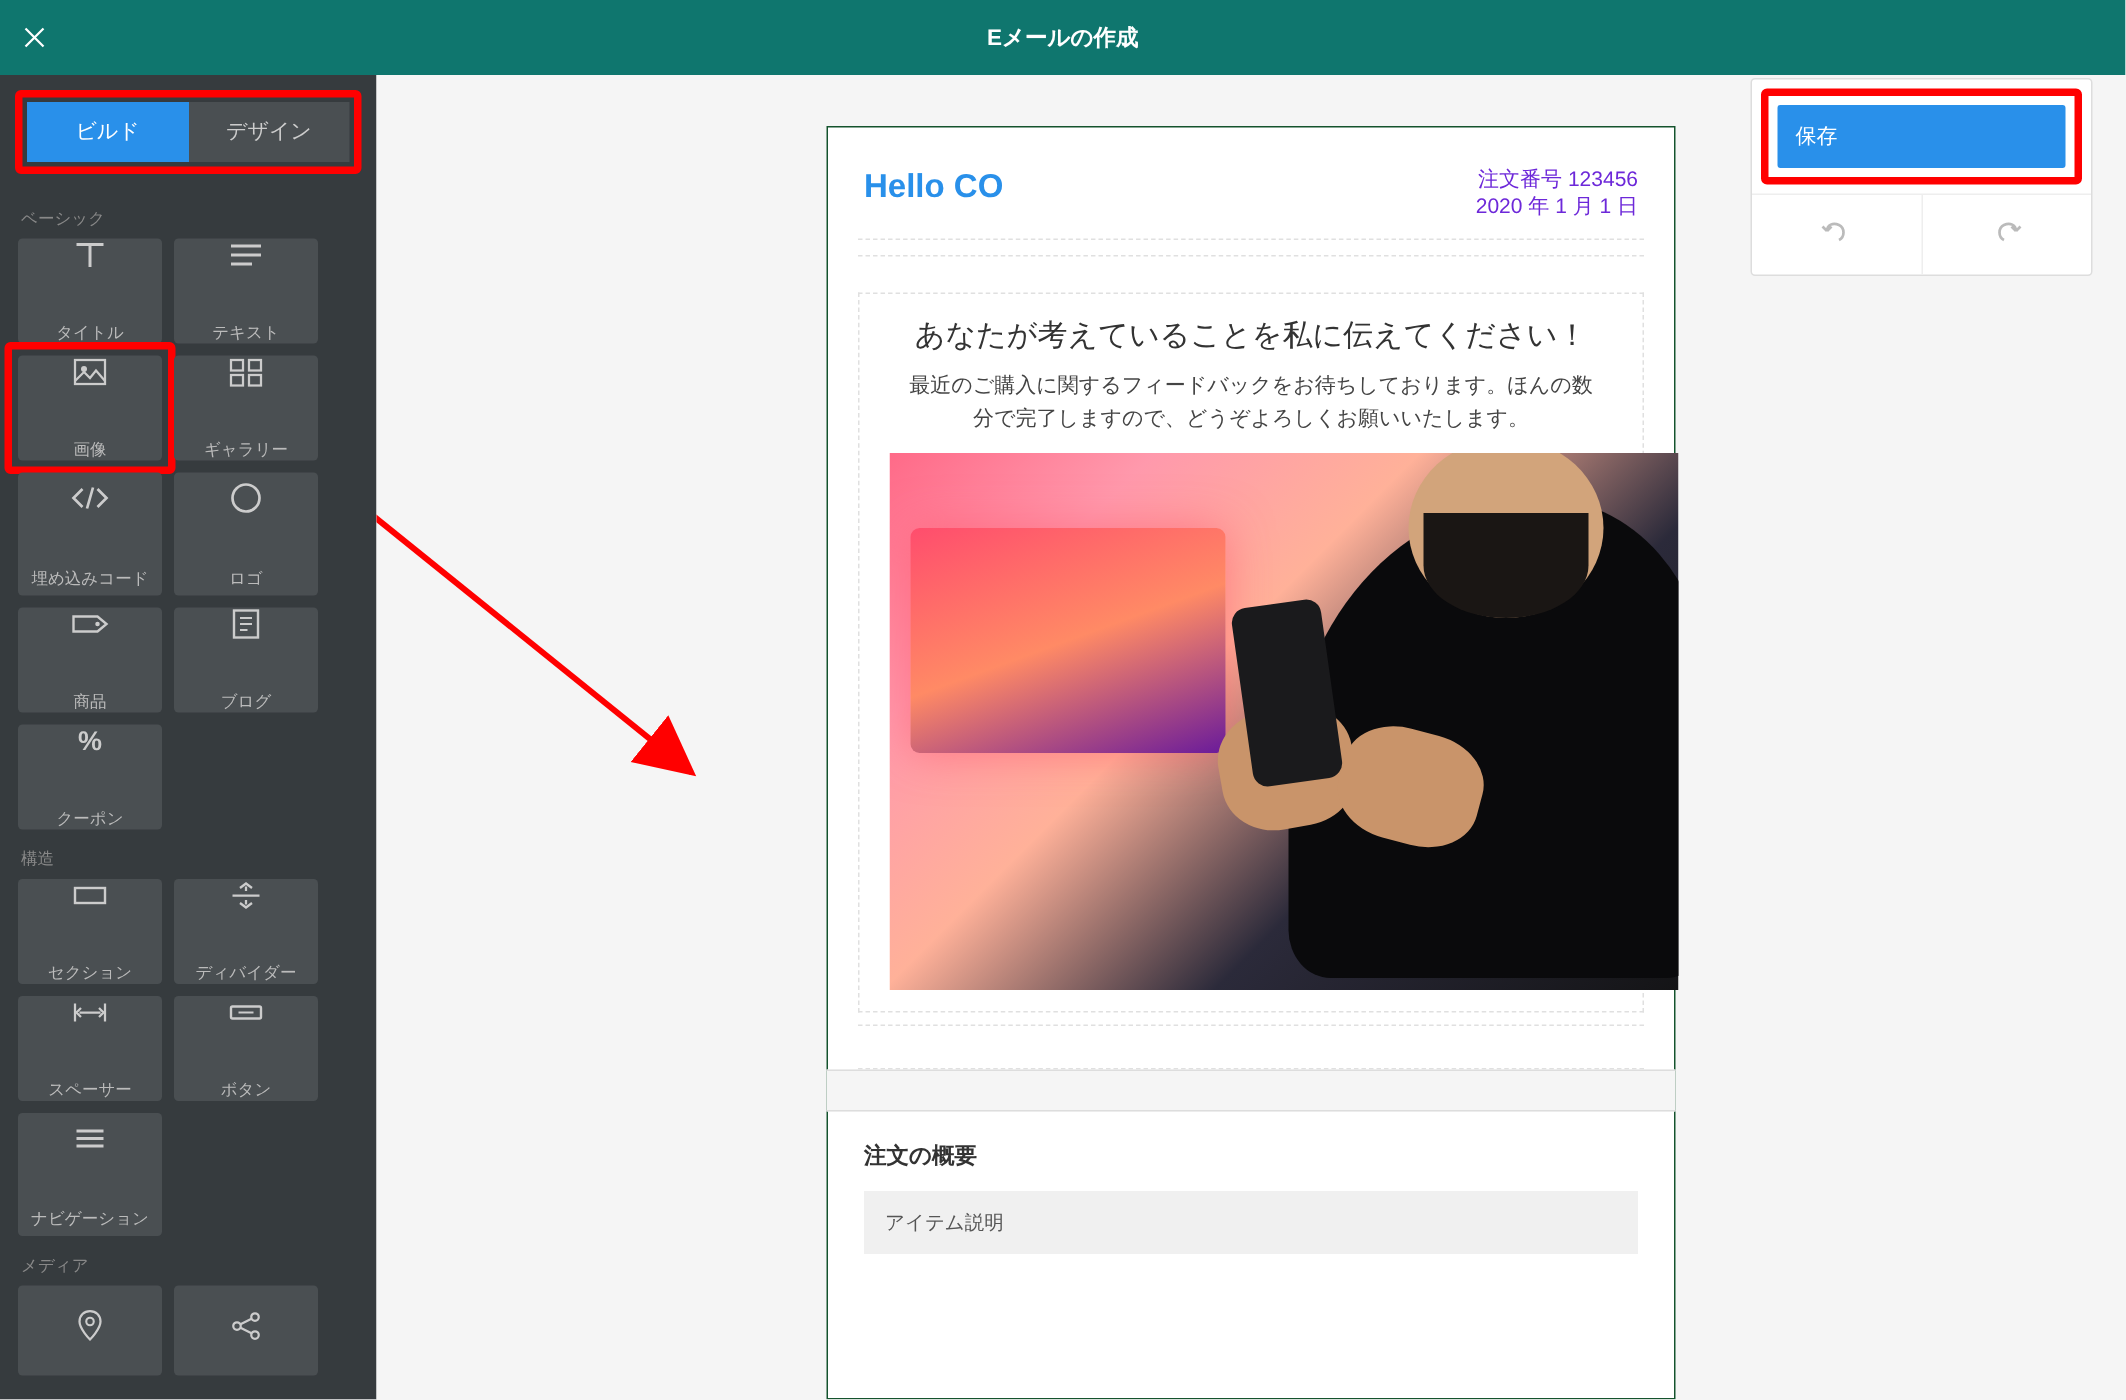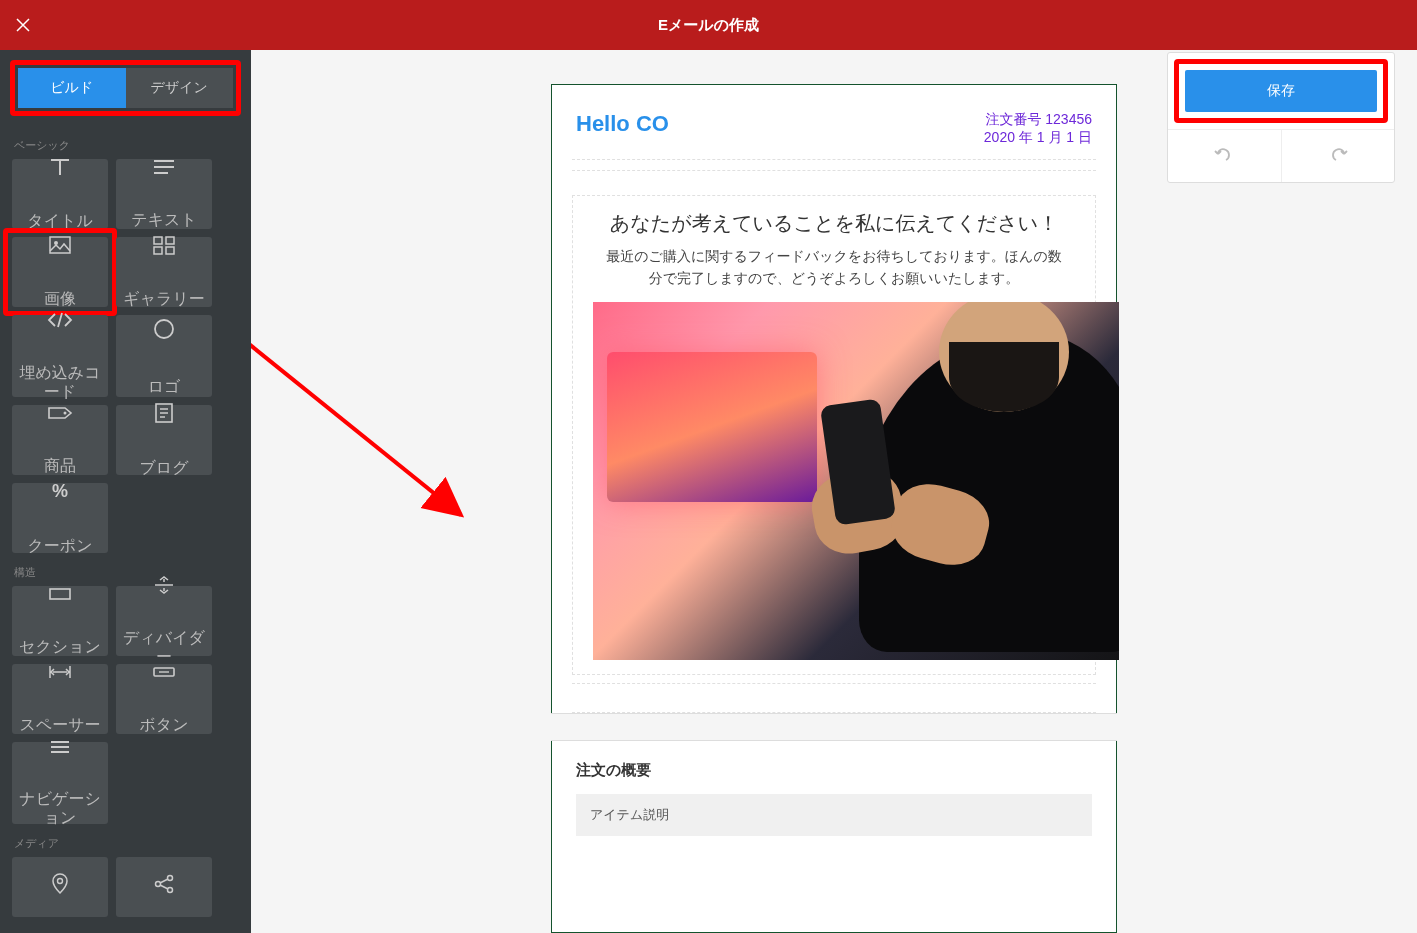--- a/index.html
+++ b/index.html
@@ -1,36 +1,36 @@
 <!DOCTYPE html>
 <html><head>
 <meta charset="utf-8">
 <style>
 * { box-sizing: border-box; margin: 0; padding: 0; }
 body { font-family: -apple-system, "Helvetica Neue", sans-serif; background: #f5f5f5; overflow: hidden; }
 
-.topbar { background: #b91c1c; height: 50px; display: flex; align-items: center; position: relative; }
+.topbar { background: #0f766e; height: 50px; display: flex; align-items: center; position: relative; }
 .close-btn { color: #fff; font-size: 20px; padding: 0 15px; cursor: pointer; font-weight: 300; }
 .topbar-title { position: absolute; left: 50%; transform: translateX(-50%); color: #fff; font-size: 15px; font-weight: 600; }
 
 .main { display: flex; height: calc(933px - 50px); }
 
 .sidebar { width: 251px; background: #363b3e; color: #aaa; overflow-y: auto; flex-shrink: 0; }
 .tabs-wrap { padding: 10px; }
 .tabs-highlight { border: 5px solid #ff0000; border-radius: 4px; padding: 3px; }
 .tabs { display: flex; }
 .tab { flex: 1; text-align: center; padding: 11px 0; font-size: 14px; cursor: pointer; background: #4a4f52; color: #ccc; }
 .tab.active { background: #2990ea; color: #fff; }
 
 .section-label { font-size: 11px; color: #888; padding: 12px 14px 6px; }
 
 .block-grid { display: flex; flex-wrap: wrap; gap: 8px; padding: 0 12px; }
 .block { width: 96px; height: 70px; background: #4a4f52; border-radius: 3px; display: flex; flex-direction: column; align-items: center; justify-content: center; cursor: pointer; color: #bbb; position: relative; }
 .block .icon { height: 28px; display: flex; align-items: center; justify-content: center; margin-bottom: 6px; }
-.block .lbl { font-size: 16px; text-align: center; line-height: 1.2; margin-top: 28px; }
+.block .lbl { font-size: 11px; text-align: center; line-height: 1.2; margin-top: 28px; }
 .block-highlight { position: absolute; inset: -9px; border: 5px solid #ff0000; border-radius: 4px; pointer-events: none; }
 
 .block.tall { height: 82px; }
 .media-row .block { height: 60px; }
 
 .canvas { flex: 1; position: relative; overflow: auto; background: #f5f5f5; display: flex; justify-content: center; padding-top: 34px; }
 
 .email-card { width: 566px; background: #fff; border: 1px solid #14532d; }
 .email-header { display: flex; justify-content: space-between; padding: 26px 24px 12px; }
 .brand { color: #2990ea; font-size: 22px; font-weight: 700; }
@@ -53,21 +53,21 @@
 .phone { position: absolute; top: 100px; left: 235px; width: 60px; height: 120px; background: #1a1a1c; border-radius: 10px; transform: rotate(-8deg); }
 
 .dashed-gap { border: 1px dashed #e0e0e0; border-left: none; border-right: none; margin: 8px 20px 0; height: 30px; }
 .section-gap { height: 28px; background: #f5f5f5; margin: 0 -1px; border-top: 1px solid #ddd; border-bottom: 1px solid #ddd; }
 
 .order-summary-title { font-size: 15px; font-weight: 600; color: #333; padding: 20px 24px 14px; }
 .table-header { background: #f0f0f0; margin: 0 24px; padding: 12px 14px; font-size: 13px; color: #555; }
 
 .right-panel { position: absolute; right: 22px; top: 2px; width: 228px; background: #fff; border: 1px solid #ddd; border-radius: 3px; }
 .save-highlight { border: 5px solid #ff0000; border-radius: 4px; margin: 6px; padding: 6px; }
-.save-btn { background: #2990ea; color: #fff; text-align: center; padding: 12px 12px; font-size: 14px; border-radius: 2px; cursor: pointer; }
+.save-btn { background: #2990ea; color: #fff; padding: 12px 12px; font-size: 14px; border-radius: 2px; cursor: pointer; }
 .undo-redo { display: flex; border-top: 1px solid #eee; }
 .undo-redo > div { flex: 1; text-align: center; padding: 16px 0; color: #bbb; cursor: pointer; }
 .undo-redo > div:first-child { border-right: 1px solid #eee; }
 
 .arrow-overlay { position: absolute; pointer-events: none; z-index: 100; }
 
 svg { display: block; }
 </style>
 </head>
 <body>

